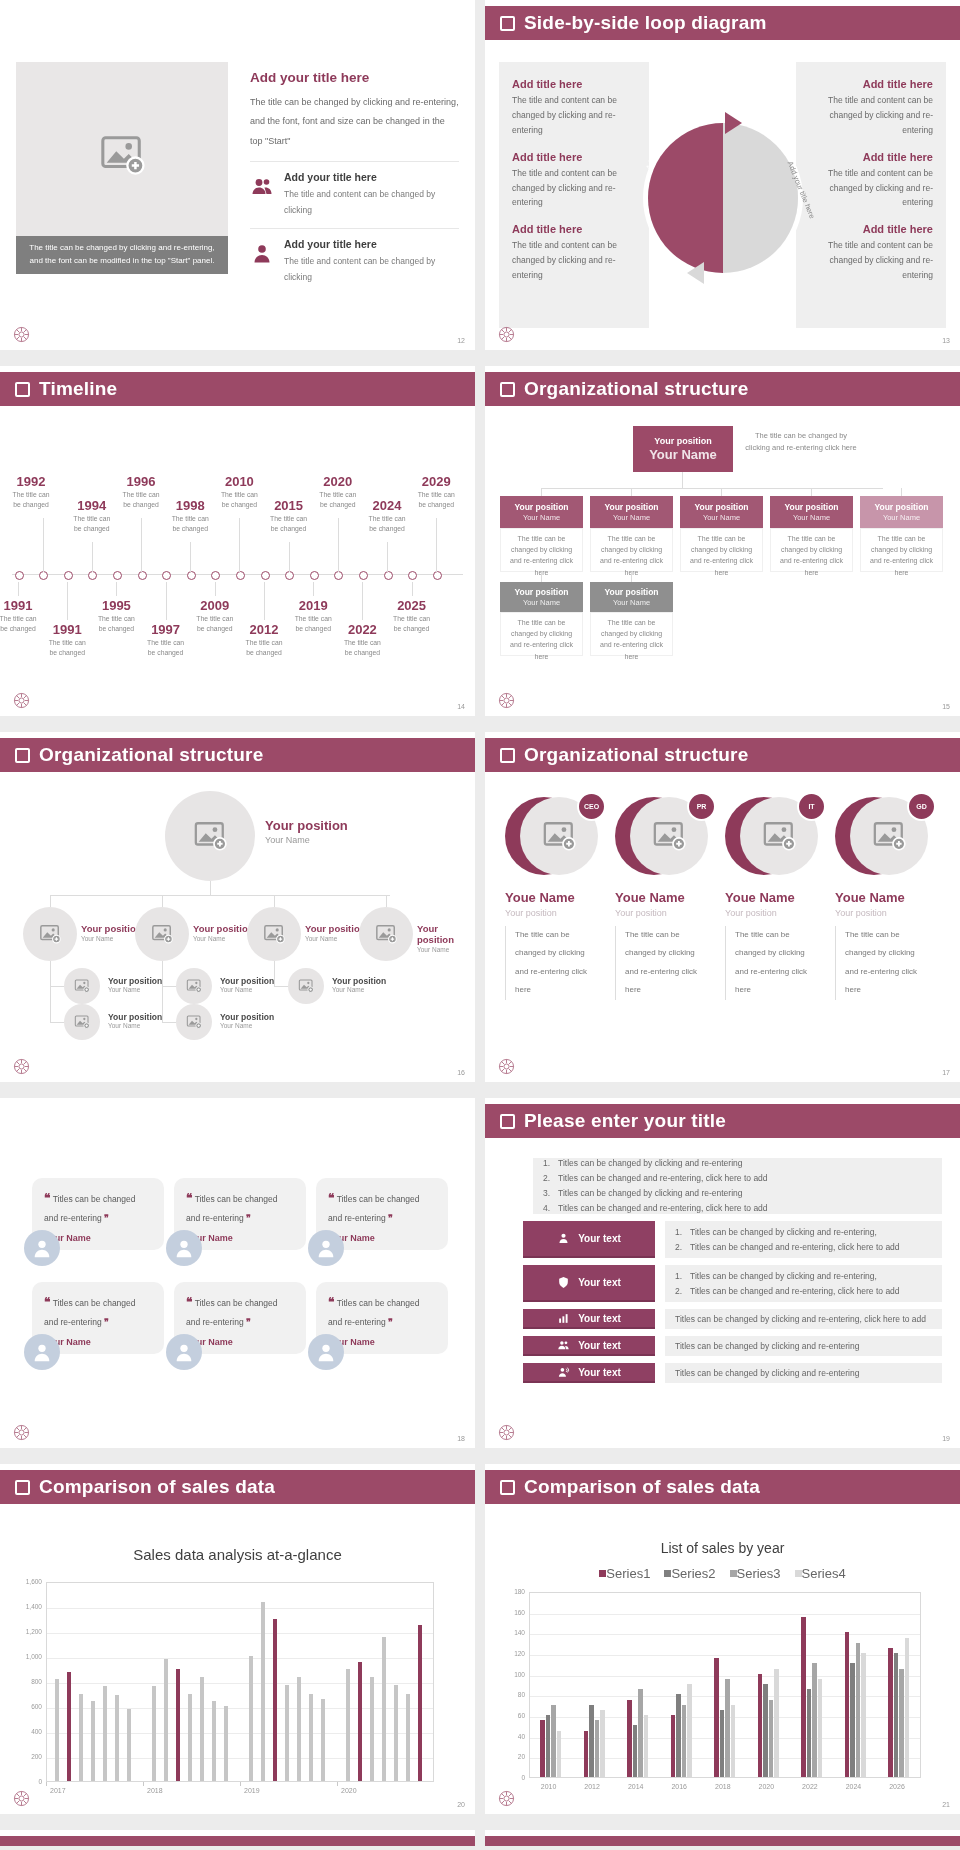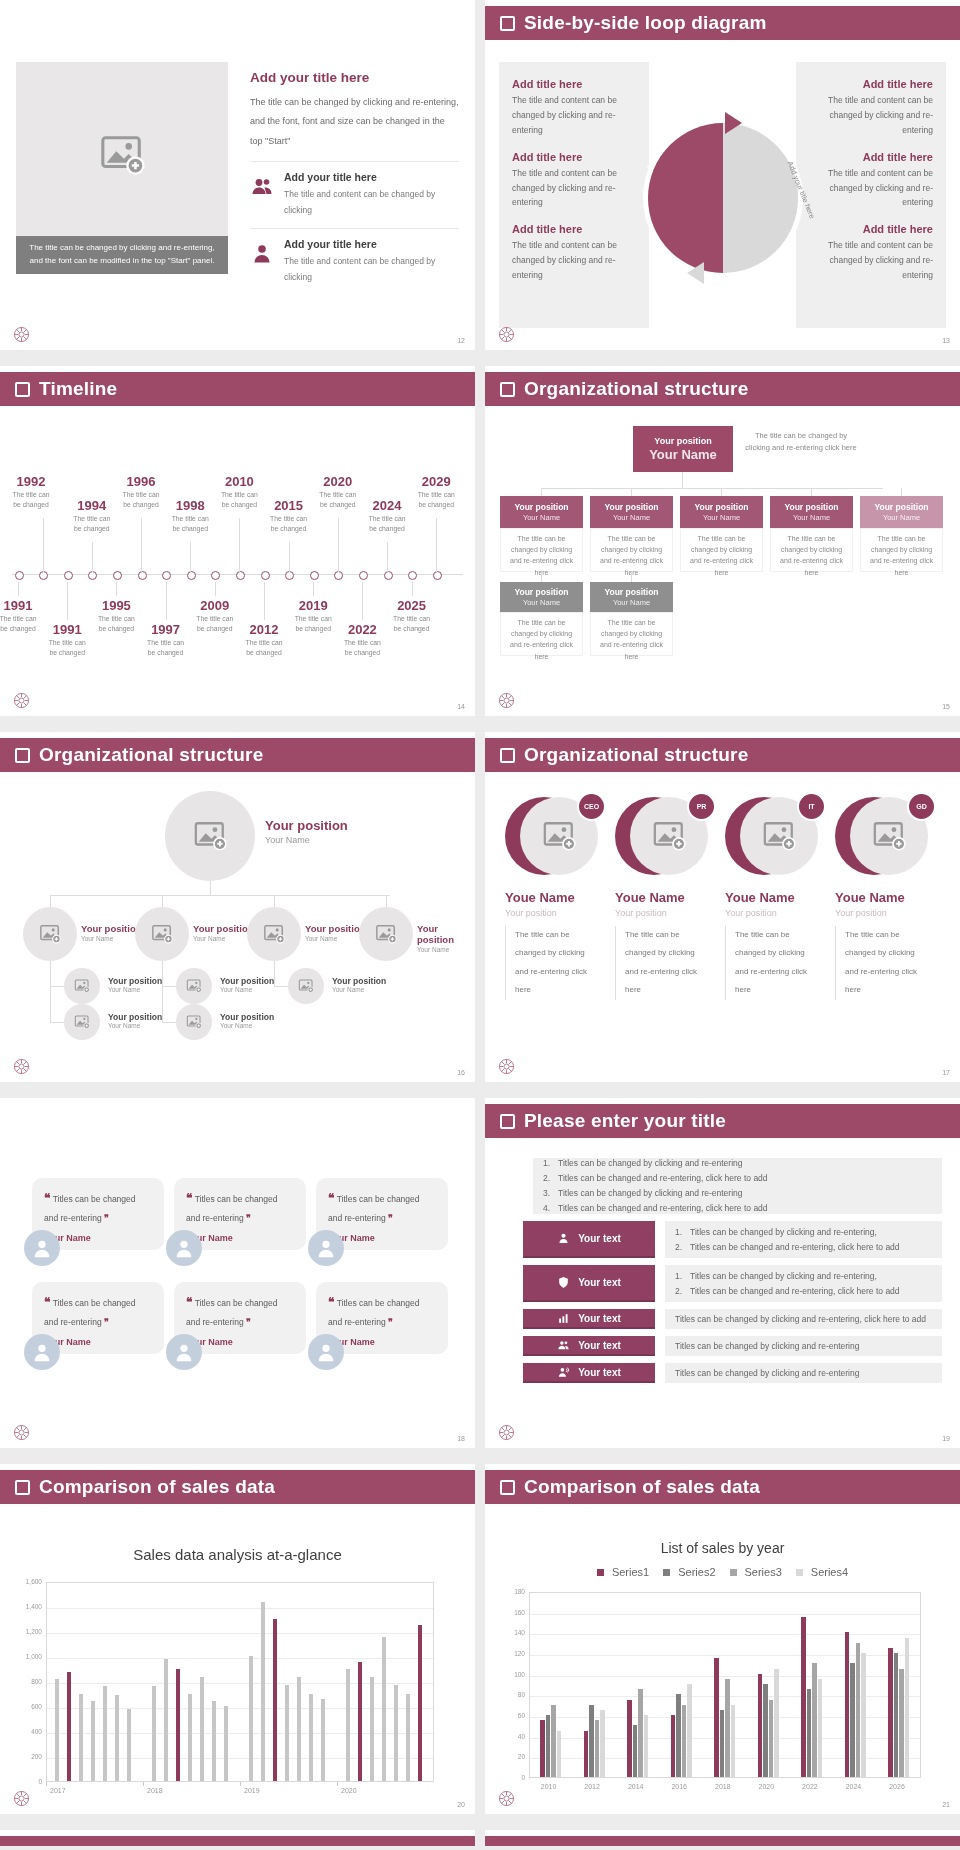--- a/index.html
+++ b/index.html
@@ -70,21 +70,21 @@
   .s19-list{flex:1;margin-left:10px;background:#efefef;color:#666;font-size:8.5px;padding:3px 10px;display:flex;flex-direction:column;justify-content:center;}
   .s19-li{display:flex;gap:8px;line-height:1.75;}
   
   .ch-title{position:absolute;width:100%;text-align:center;color:#3f3f3f;font-size:15px;}
   .plot{position:absolute;border:1px solid #d9d9d9;box-sizing:border-box;}
   .gline{position:absolute;left:0;right:0;height:1px;background:#ececec;}
   .bar{position:absolute;bottom:0;}
   .ytick{position:absolute;text-align:right;font-size:6.5px;color:#9a9a9a;}
   .xtick{position:absolute;font-size:7px;color:#9a9a9a;}
   .leg{position:absolute;width:100%;display:flex;justify-content:center;gap:14px;align-items:center;}
-  .leg-item{display:flex;align-items:center;gap:8px;font-size:11px;color:#666;text-align:center;}
+  .leg-item{display:flex;align-items:center;gap:0;font-size:13px;color:#666;text-align:center;}
   .leg-sw{width:7px;height:7px;}
   .sliver{background:#fff;position:relative;overflow:hidden;}
   .sliver .bar6{position:absolute;left:0;right:0;top:6px;bottom:0;background:#9c4a68;}
 </style>
 </head>
 <body>
 
 <div class="grid">
 
   <div class="slide" id="s0">

